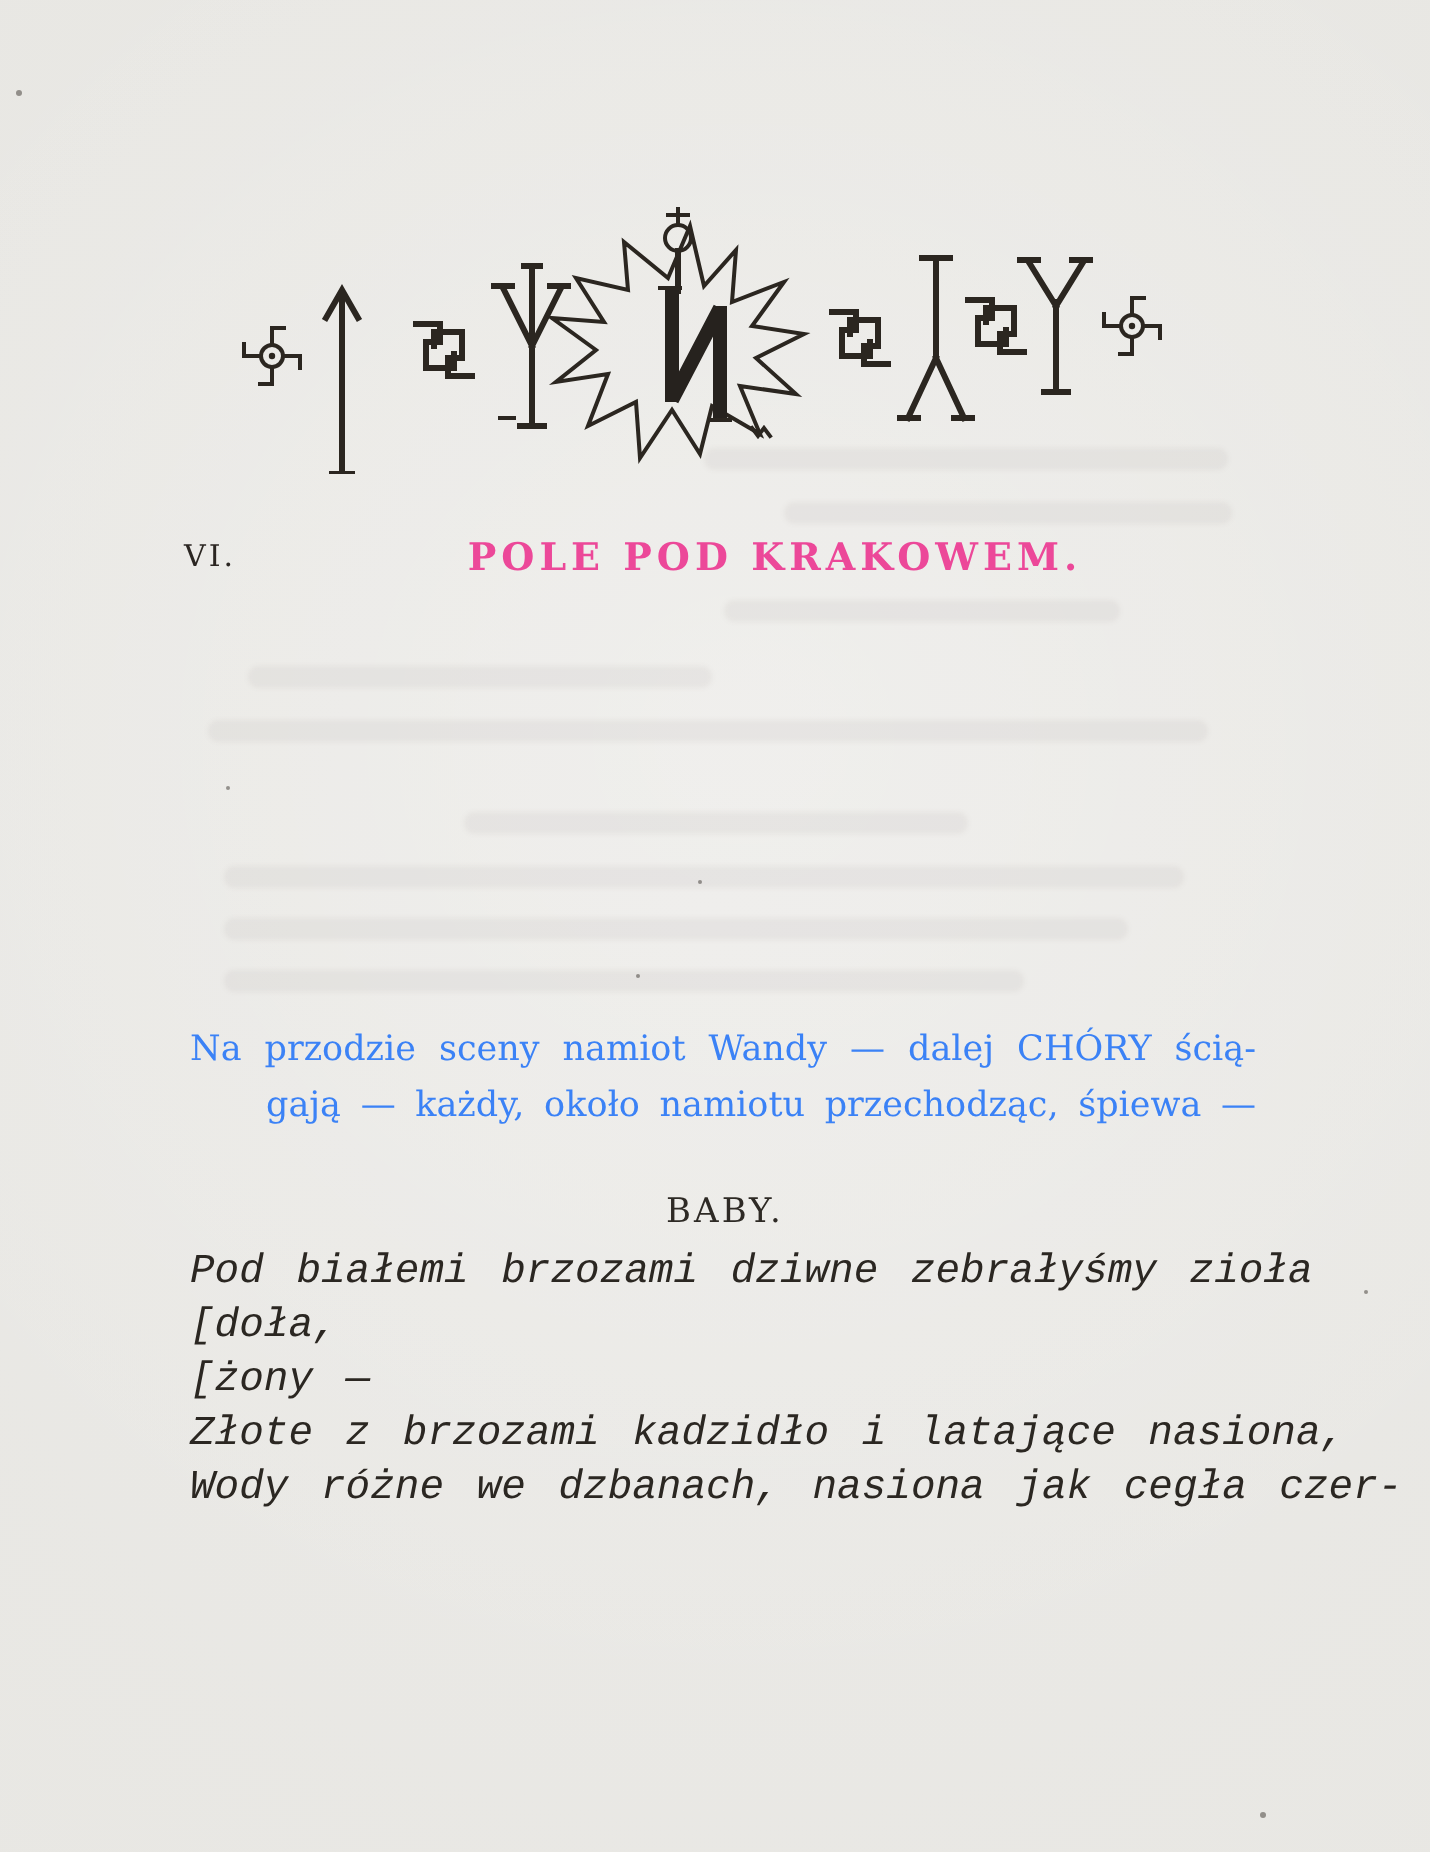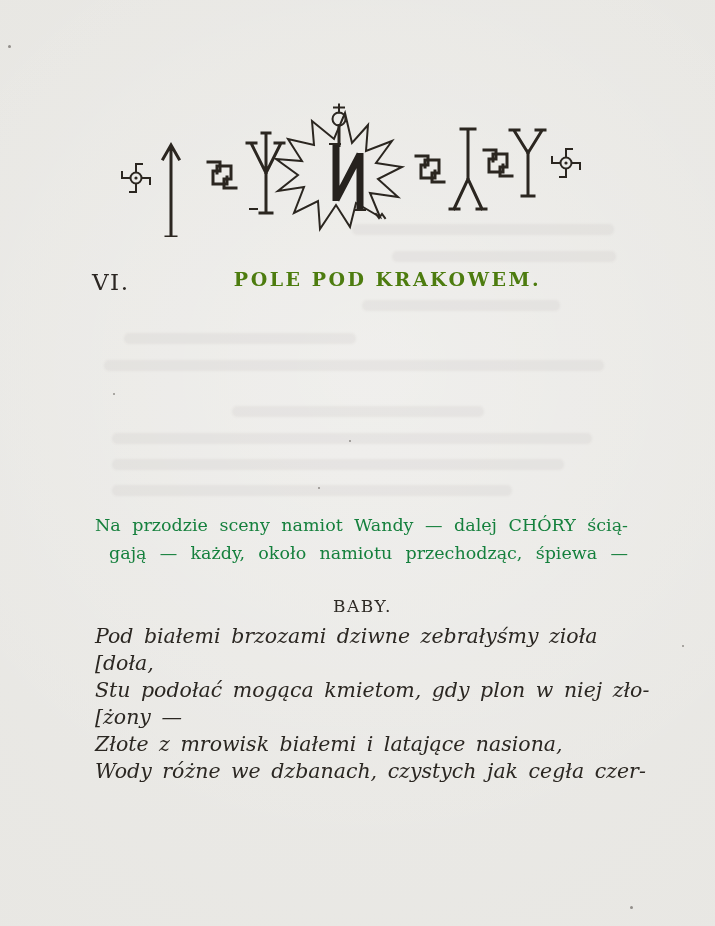--- a/index.html
+++ b/index.html
@@ -13,35 +13,35 @@
   }
   .abs{position:absolute;}
   
   #ornament{left:98px;top:101px;width:520px;height:136px;}
   #ornament svg{display:block;width:100%;height:100%;}
   .rune{stroke:#2b2620;stroke-width:3;fill:none;stroke-linecap:square;}
   .rune-thin{stroke:#2b2620;stroke-width:2;fill:none;stroke-linecap:square;}
   .rune-thick{stroke:#26221e;stroke-width:7;fill:none;stroke-linecap:butt;}
   .rune-fill{fill:#2b2620;stroke:none;}
   
-  .scene-number{left:92px;top:269px;font-size:23px;letter-spacing:1.5px;}
+  .scene-number{left:92px;top:269px;font-size:15px;letter-spacing:1.5px;}
   .scene-title{top:268px;left:calc(50% + 30px);transform:translateX(-50%);
-    font-size:19px;font-weight:700;letter-spacing:2.5px;white-space:nowrap;color:#4d7c0f;}
+    font-size:19px;font-weight:700;letter-spacing:2.5px;white-space:nowrap;color:#ec4899;}
   
-  .stage{left:95px;top:512px;width:533px;font-size:17.5px;line-height:27.5px;color:#15803d;}
+  .stage{left:95px;top:512px;width:533px;font-size:17.5px;line-height:27.5px;color:#3b82f6;}
   .stage .ln{white-space:nowrap;}
   .stage .just{text-align:justify;text-align-last:justify;white-space:normal;}
-  .stage .indent{margin-left:14px;}
+  .stage .indent{margin-left:38px;}
   
   .speaker{left:105px;top:596px;width:515px;text-align:center;
     font-size:17px;letter-spacing:1.5px;color:#2e2a25;}
   
   .verse{left:95px;top:623px;width:500px;font-size:20.5px;line-height:27px;
     font-style:italic;word-spacing:4px;color:#2b2722;}
-  .verse .vl{white-space:nowrap;}
+  .verse .vl{white-space:nowrap;font-family:Liberation Mono, monospace;}
   .verse .cont{text-align:left;padding-right:55px;white-space:normal;}
   
   .ghost{position:absolute;height:11px;border-radius:5px;
     background:rgba(70,64,58,.05);filter:blur(1.3px);}
   
   .speck{position:absolute;background:#4a453f;border-radius:50%;opacity:.55;}
 </style>
 </head>
 <body>
 
@@ -103,24 +103,23 @@
 <div class="abs stage">
   <div class="ln just">Na przodzie sceny namiot Wandy — dalej CHÓRY ścią-</div>
   <div class="ln just indent">gają — każdy, około namiotu przechodząc, śpiewa —</div>
 </div>
 
 <div class="abs speaker">BABY.</div>
 
 <div class="abs verse">
   <div class="vl">Pod białemi brzozami dziwne zebrałyśmy zioła</div>
   <div class="vl cont">[doła,</div>
-  <div class="vl">Stu podołać mogąca kmietom, gdy plon w niej zło-</div>
   <div class="vl cont">[żony —</div>
-  <div class="vl">Złote z mrowisk białemi i latające nasiona,</div>
-  <div class="vl">Wody różne we dzbanach, czystych jak cegła czer-</div>
+  <div class="vl">Złote z brzozami kadzidło i latające nasiona,</div>
+  <div class="vl">Wody różne we dzbanach, nasiona jak cegła czer-</div>
 </div>
 
 <div class="speck" style="left:8px;top:45px;width:3px;height:3px;"></div>
 <div class="speck" style="left:113px;top:393px;width:2px;height:2px;"></div>
 <div class="speck" style="left:349px;top:440px;width:2px;height:2px;"></div>
 <div class="speck" style="left:318px;top:487px;width:2px;height:2px;"></div>
 <div class="speck" style="left:682px;top:645px;width:2px;height:2px;"></div>
 <div class="speck" style="left:630px;top:906px;width:3px;height:3px;"></div>
 
 </body></html>

